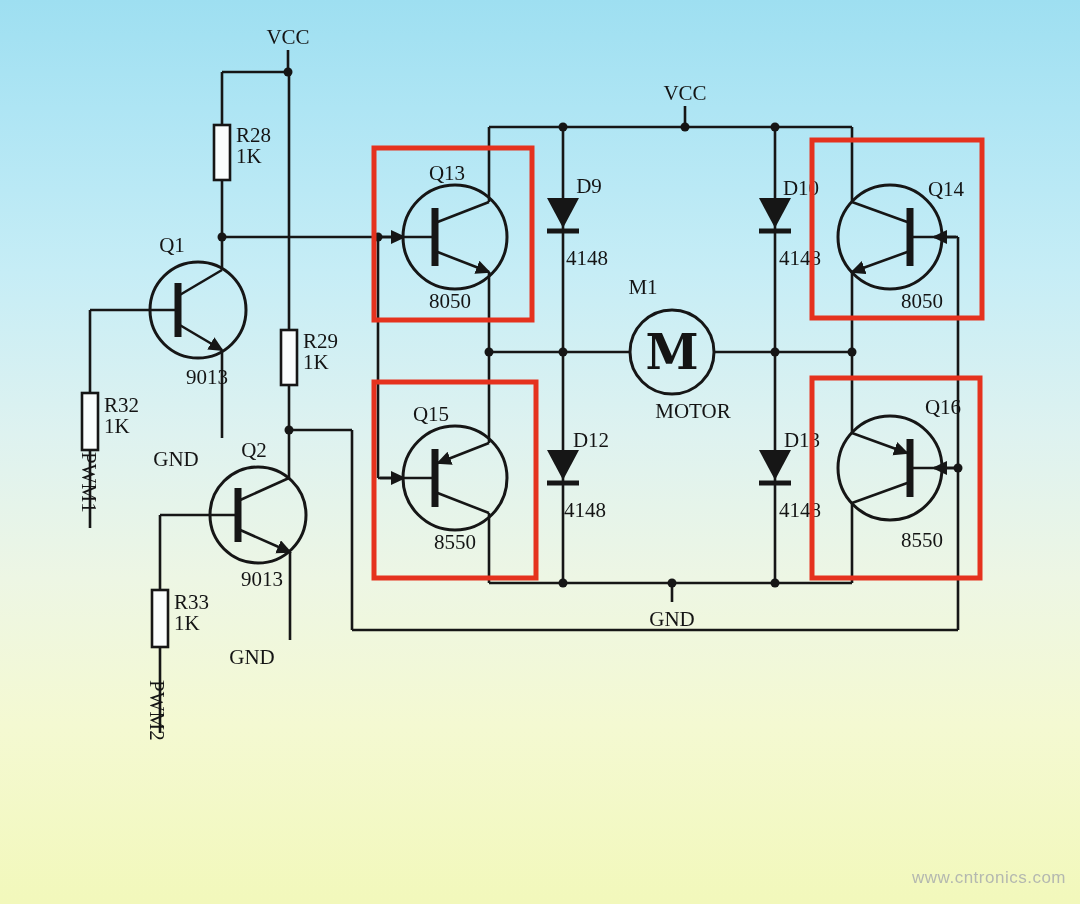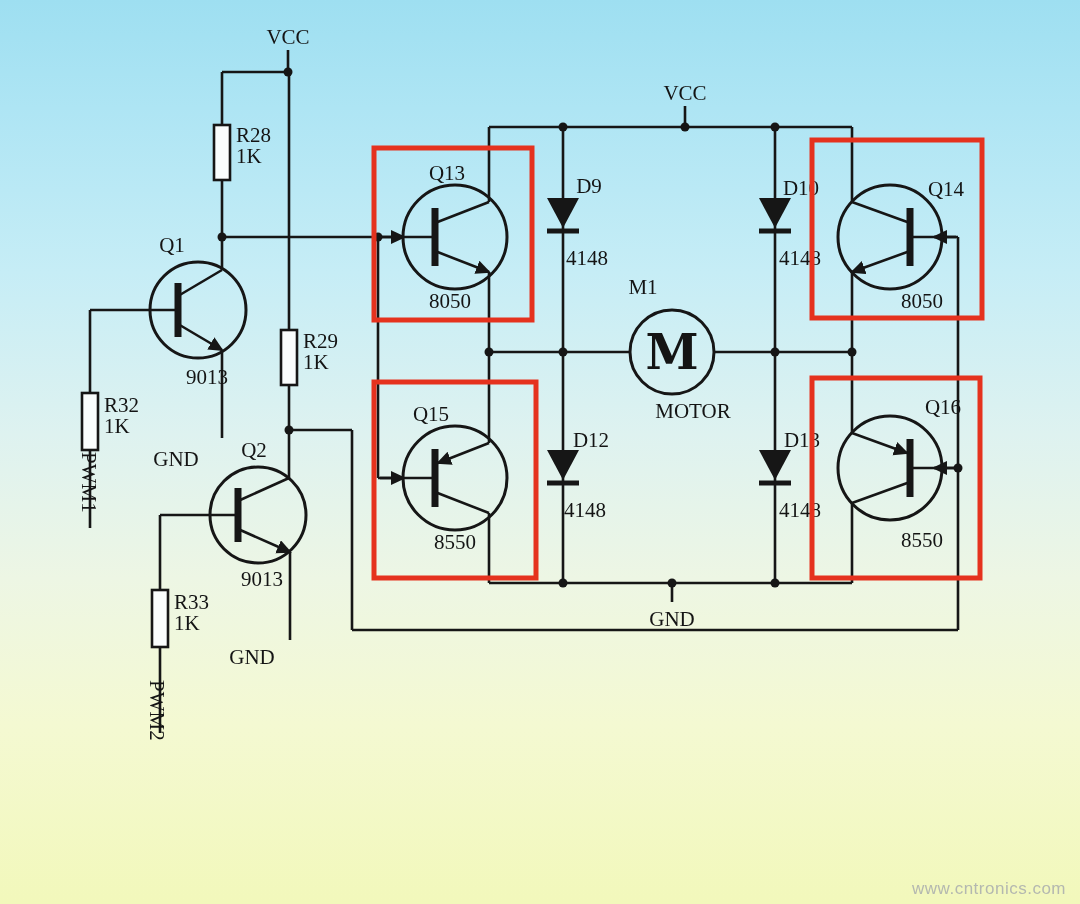--- a/index.html
+++ b/index.html
@@ -16,21 +16,21 @@
   .wire{stroke:#161616;stroke-width:2.6;fill:none;}
   .bar{stroke:#161616;stroke-width:7;fill:none;}
   .comp{stroke:#161616;stroke-width:3;fill:none;}
   .res{fill:#fafdfd;stroke:#161616;stroke-width:2.6;}
   .dot{fill:#161616;}
   .dio{fill:#161616;}
   .lbl{font-family:"Liberation Serif",serif;font-size:21px;fill:#141414;}
   .lbl-m{font-family:"DejaVu Serif",serif;font-size:48px;font-weight:600;fill:#141414;}
   .rbox{fill:none;stroke-width:5;}
   .watermark{
-    position:absolute;right:14px;bottom:5px;
+    position:absolute;right:14px;bottom:16px;
     font-family:"Liberation Sans",sans-serif;
     font-size:17px;color:#b4b8b0;letter-spacing:.5px;
   }
 </style>
 </head>
 <body>
 
 <div class="stage">
 <svg width="1080" height="904" viewBox="0 0 1080 904">
   <defs>

